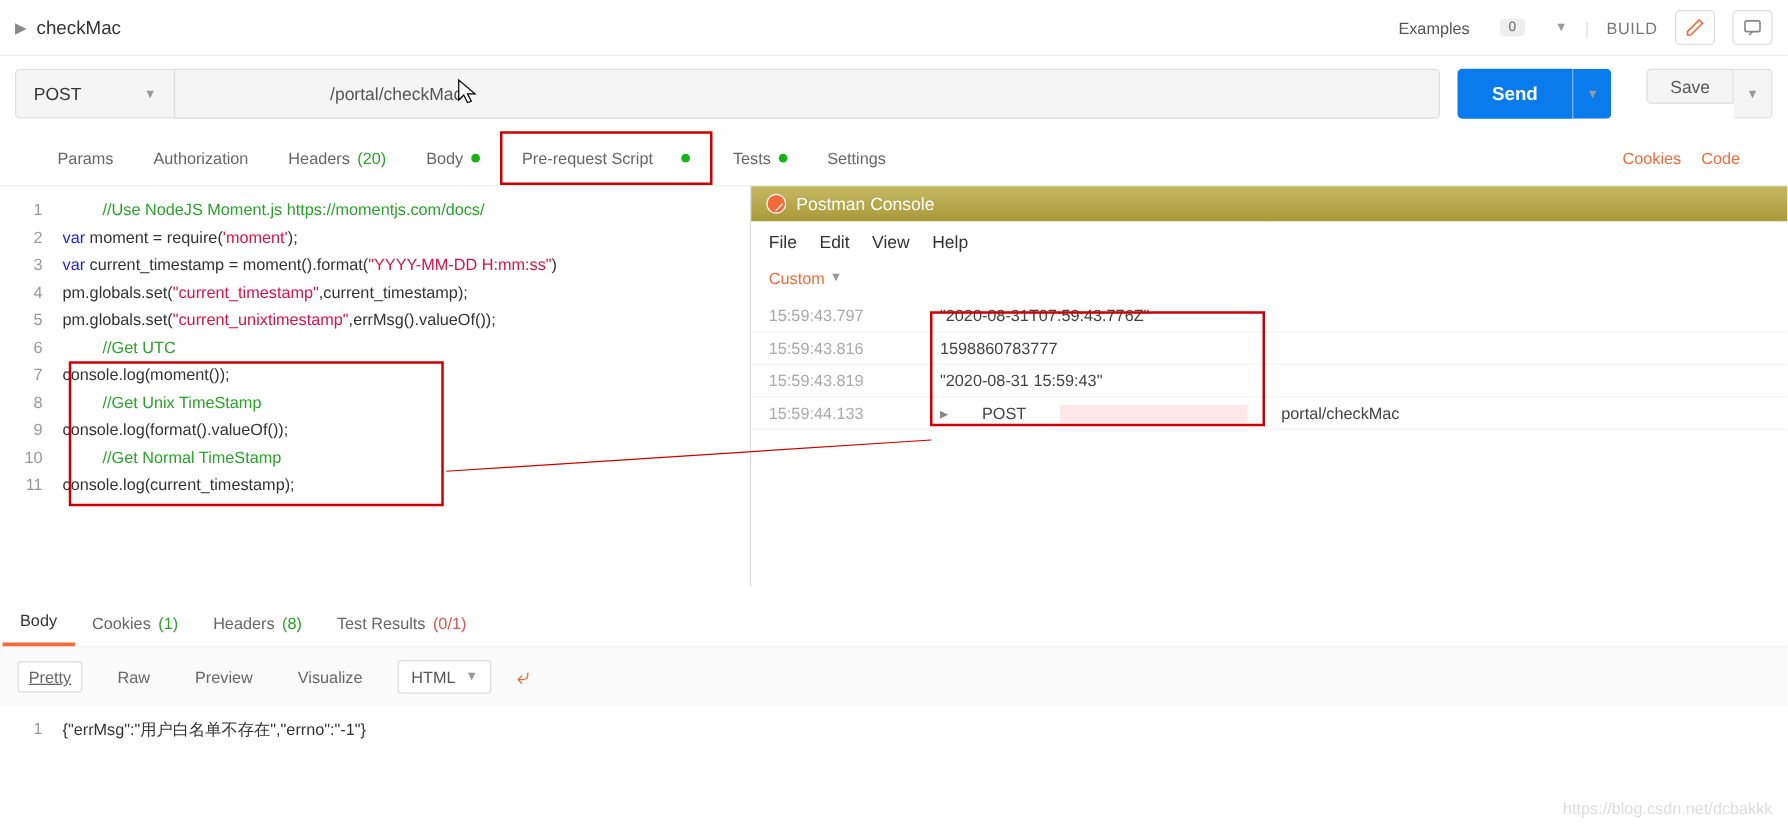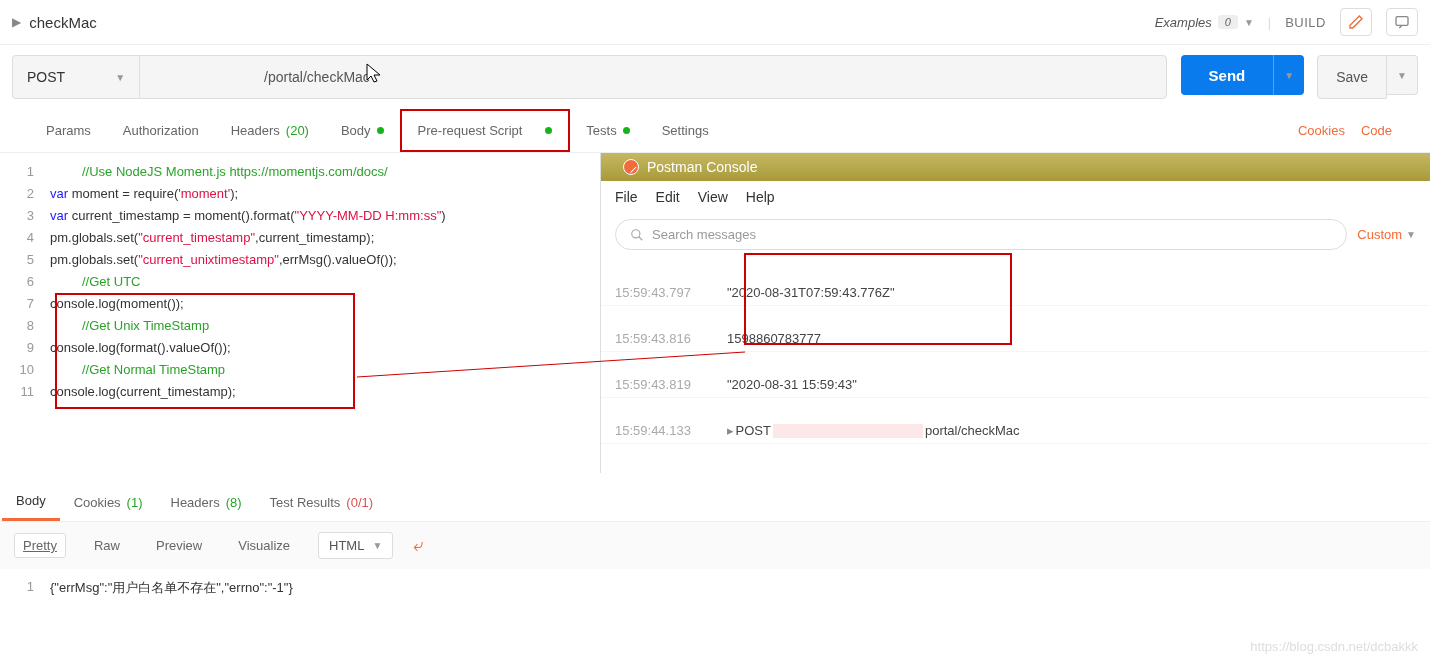--- a/index.html
+++ b/index.html
@@ -2,35 +2,35 @@
 <html><head>
 <meta charset="utf-8">
 <style>
 * { box-sizing: border-box; margin: 0; padding: 0; font-family: -apple-system, BlinkMacSystemFont, "Segoe UI", Helvetica, Arial, sans-serif; }
 body { background: #fff; width: 1430px; height: 660px; overflow: hidden; position: relative; font-size: 13px; color: #333; }
 
 .top-bar { display: flex; align-items: center; padding: 8px 12px; border-bottom: 1px solid #eee; }
 .top-bar .caret { color: #888; margin-right: 8px; font-size: 12px; cursor: pointer; }
 .top-bar .title { font-size: 15px; color: #333; }
 .top-bar .right { margin-left: auto; display: flex; align-items: center; gap: 14px; }
-.examples { color: #555; display: flex; align-items: center; gap: 6px; font-style: italic; }
+.examples { color: #555; display: flex; align-items: center; gap: 24px; }
 .badge0 { background: #eee; border-radius: 3px; padding: 1px 7px; font-size: 11px; color: #666; }
 .dropdown-caret { color: #999; font-size: 10px; }
 .build { color: #777; font-size: 13px; letter-spacing: 0.5px; text-align: center; }
 .icon-btn { border: 1px solid #ddd; border-radius: 4px; width: 32px; height: 28px; display: flex; align-items: center; justify-content: center; cursor: pointer; }
 .icon-edit svg { width: 16px; height: 16px; stroke: #f26b3a; fill: none; stroke-width: 2; }
 .icon-comment svg { width: 16px; height: 16px; stroke: #888; fill: none; stroke-width: 2; }
 
 .url-row { display: flex; align-items: stretch; padding: 10px 12px; gap: 0; }
 .method-select { background: #f5f5f5; border: 1px solid #ddd; border-right: none; border-radius: 4px 0 0 4px; padding: 0 14px; display: flex; align-items: center; gap: 50px; color: #333; font-size: 14px; cursor: pointer; }
 .url-input { flex: 1; border: 1px solid #ddd; background: #f5f5f5; padding: 0 14px; display: flex; align-items: center; color: #555; font-size: 14px; border-radius: 0 4px 4px 0; }
 .url-hidden { background: #fff; color: #fff; padding: 0 52px; margin-right: 6px; border-radius: 2px; }
 .send-btn { margin-left: 14px; background: #097bed; color: #fff; border: none; padding: 0 28px; font-size: 15px; font-weight: 600; border-radius: 4px 0 0 4px; cursor: pointer; display: flex; align-items: center; height: 40px; }
 .send-caret { background: #097bed; color: #fff; border-left: 1px solid rgba(255,255,255,0.3); padding: 0 10px; display: flex; align-items: center; border-radius: 0 4px 4px 0; cursor: pointer; height: 40px; }
-.save-btn { margin-left: 13px; background: #f5f5f5; border: 1px solid #ddd; padding: 0 18px; font-size: 14px; color: #555; border-radius: 4px 0 0 4px; cursor: pointer; display: flex; align-items: center; height: 44px; }
+.save-btn { margin-left: 28px; background: #f5f5f5; border: 1px solid #ddd; padding: 0 18px; font-size: 14px; color: #555; border-radius: 4px 0 0 4px; cursor: pointer; display: flex; align-items: center; height: 28px; }
 .save-caret { background: #f5f5f5; border: 1px solid #ddd; border-left: none; padding: 0 10px; display: flex; align-items: center; border-radius: 0 4px 4px 0; cursor: pointer; height: 40px; color: #999; }
 
 .req-tabs { display: flex; align-items: center; padding: 0 30px; border-bottom: 1px solid #eee; }
 .req-tab { padding: 12px 16px; color: #666; cursor: pointer; position: relative; display: flex; align-items: center; gap: 6px; }
 .req-tab .count { color: #29a329; }
 .dot { width: 7px; height: 7px; border-radius: 50%; background: #19b319; display: inline-block; }
 .req-tab.boxed { border: 2px solid #c00; gap: 23px; }
 .req-links { margin-left: auto; display: flex; gap: 16px; padding-right: 8px; }
 .req-links a { color: #f26b3a; cursor: pointer; }
 
@@ -40,32 +40,32 @@
 .code-line { display: flex; }
 .gutter { width: 50px; text-align: right; padding-right: 16px; color: #999; user-select: none; }
 .code { white-space: pre; }
 .c-comment { color: #29a329; margin-left: 32px; }
 .c-kw { color: #1a1aff; }
 .c-str { color: #d14; }
 .c-fn { color: #333; }
 .red-box-code { position: absolute; border: 2px solid #c00; left: 55px; top: 140px; width: 300px; height: 116px; pointer-events: none; }
 
 .console-pane { flex: 1; background: #fff; border-left: 1px solid #ddd; position: relative; }
-.console-title { background: #b5a642; background: linear-gradient(#c5b862, #a89a3a); color: #fff; padding: 6px 22px; display: flex; align-items: center; gap: 8px; font-size: 14px; }
+.console-title { background: #b5a642; background: linear-gradient(#c5b862, #a89a3a); color: #fff; padding: 6px 12px; display: flex; align-items: center; gap: 8px; font-size: 14px; }
 .console-title .circle { width: 16px; height: 16px; border-radius: 50%; background: #f26b3a; border: 1px solid #fff; display: inline-block; position: relative; }
 .console-title .circle::after { content: ""; position: absolute; width: 8px; height: 8px; border: 1px solid #fff; border-width: 0 1px 0 0; transform: rotate(45deg); left: 2px; top: 3px; }
 .console-menu { display: flex; gap: 18px; padding: 8px 14px; color: #333; font-size: 14px; }
 .console-menu span { cursor: pointer; }
 .console-search-row { display: flex; align-items: center; padding: 6px 14px; gap: 10px; }
 .console-search { flex: 1; border: 1px solid #ddd; border-radius: 20px; padding: 7px 14px; display: flex; align-items: center; gap: 8px; color: #999; }
 .console-search svg { width: 14px; height: 14px; stroke: #aaa; fill: none; stroke-width: 2; }
 .custom-link { color: #f26b3a; cursor: pointer; display: flex; align-items: center; gap: 4px; }
 
 .console-log { font-family: Consolas, Monaco, monospace; font-size: 13px; padding: 4px 0; }
-.log-row { display: flex; padding: 5px 14px; align-items: center; gap: 2px; border-bottom: 1px solid #f5f5f5; margin-top: 20px; }
+.log-row { display: flex; padding: 5px 14px; align-items: center; gap: 27px; border-bottom: 1px solid #f5f5f5; }
 .log-time { color: #aaa; width: 110px; }
 .log-val { color: #444; }
 .log-val.str { color: #444; }
 .log-arrow { color: #888; }
 .red-box-console { position: absolute; border: 2px solid #c00; left: 143px; top: 100px; width: 268px; height: 92px; pointer-events: none; }
 .redact { background: #fce8e8; display: inline-block; width: 150px; height: 14px; vertical-align: middle; }
 
 .resp-tabs { display: flex; align-items: center; padding: 0 2px; border-bottom: 1px solid #eee; margin-top: 10px; }
 .resp-tab { padding: 10px 14px; color: #666; cursor: pointer; display: flex; gap: 6px; }
 .resp-tab.active { color: #333; border-bottom: 3px solid #f26b3a; }
@@ -218,27 +218,20 @@
       <span class="circle"></span>
       <span>Postman Console</span>
     </div>
     <div class="console-menu">
       <span>File</span>
       <span>Edit</span>
       <span>View</span>
       <span>Help</span>
     </div>
     <div class="console-search-row">
-      <div class="console-search">
-        <svg viewBox="0 0 24 24">
-            <circle cx="10" cy="10" r="7"></circle>
-            <line x1="21" y1="21" x2="15" y2="15"></line>
-          </svg>
-        <span>Search messages</span>
-      </div>
       <div class="custom-link">
         <span>Custom</span>
         <span class="dropdown-caret">▼</span>
       </div>
     </div>
     <div class="console-log" id="console-log">
         <div class="log-row">
           <span class="log-time">15:59:43.797</span>
           <span class="log-val str">"2020-08-31T07:59:43.776Z"</span>
         </div>

